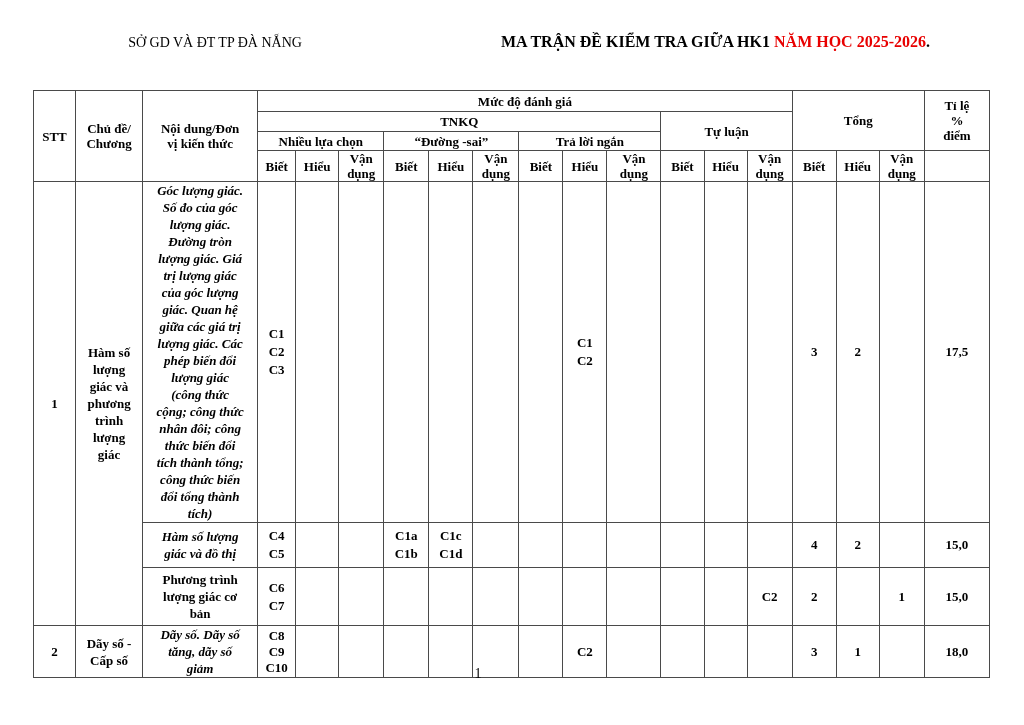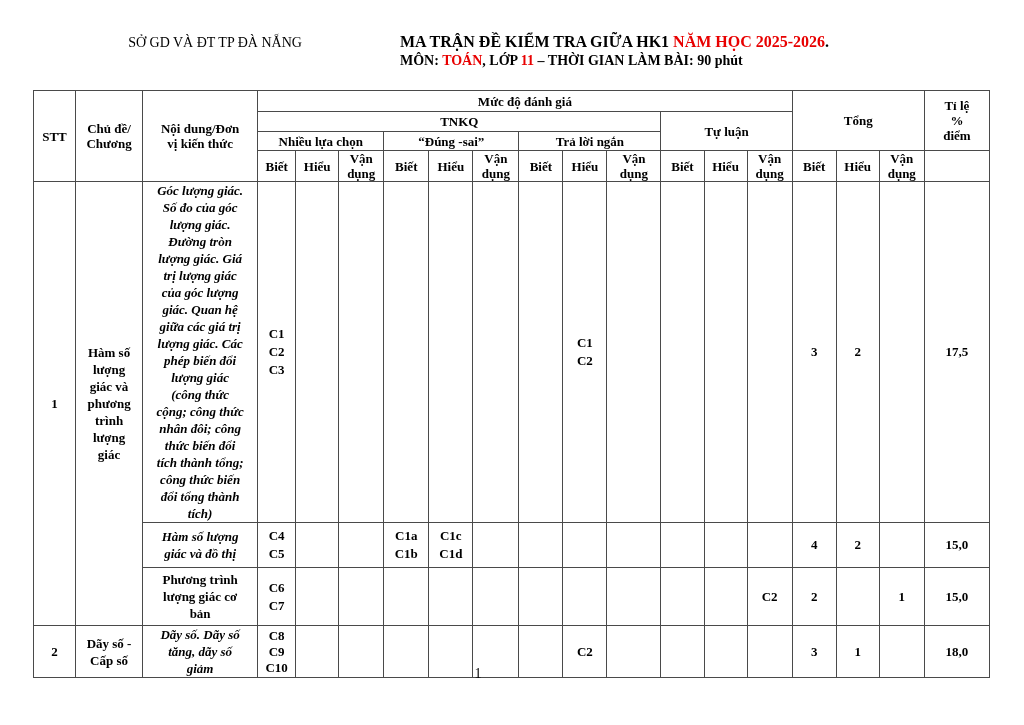--- a/index.html
+++ b/index.html
@@ -3,21 +3,21 @@
 <meta charset="utf-8">
 <style>
   html,body{margin:0;padding:0;background:#ffffff;}
   body{width:1024px;height:725px;font-family:"Liberation Serif",serif;color:#000;}
   .page{position:relative;width:1024px;height:725px;background:#fff;overflow:hidden;}
 
   
   .lh-left{position:absolute;left:100px;top:33px;width:230px;text-align:center;font-size:14px;line-height:19px;}
   .lh-left .dept{font-weight:normal;}
   .lh-left .school{font-weight:bold;}
-  .lh-right{position:absolute;left:400px;top:31px;width:530px;text-align:left;}
+  .lh-right{position:absolute;left:400px;top:31px;width:530px;text-align:right;}
   .doc-title{font-size:16px;font-weight:bold;line-height:21px;}
   .doc-sub{font-size:14px;font-weight:bold;line-height:18px;}
   .red{color:#e80000;}
 
   
   table.matrix{position:absolute;left:33px;top:90px;width:957px;border-collapse:collapse;table-layout:fixed;}
   .matrix th,.matrix td{border:1px solid #4a4a4a;padding:0 2px;font-weight:bold;font-size:13px;
       text-align:center;vertical-align:middle;overflow:hidden;}
   .matrix th{line-height:15px;margin-top:8px;}
   .pre{white-space:pre-line;}
@@ -35,21 +35,20 @@
 <body>
 
 <div class="page">
 
   <div class="lh-left">
     <div class="dept">SỞ GD VÀ ĐT TP ĐÀ NẴNG</div>
   </div>
 
   <div class="lh-right">
     <div class="doc-title"><span>MA TRẬN ĐỀ KIỂM TRA GIỮA HK1</span><span class="red"> NĂM HỌC 2025-2026</span><span>.</span></div>
-    <div class="doc-sub"><span>MÔN: </span><span class="red">TOÁN</span><span>, LỚP </span><span class="red">11</span><span> – THỜI GIAN LÀM BÀI: 90 phút</span></div>
   </div>
 
   <table class="matrix">
     <colgroup>
       <col style="width:42px">
         <col style="width:67px">
         <col style="width:115px">
       <col style="width:38px">
         <col style="width:43px">
         <col style="width:45px">
@@ -79,21 +78,21 @@
         <th rowspan="3" class="pre">Tỉ lệ
 %
 điểm</th>
       </tr>
       <tr style="height:20px">
         <th colspan="9">TNKQ</th>
         <th colspan="3" rowspan="2">Tự luận</th>
       </tr>
       <tr style="height:19px">
         <th colspan="3">Nhiều lựa chọn</th>
-        <th colspan="3">“Đúng -sai”</th>
+        <th colspan="3">“Đường -sai”</th>
         <th colspan="3">Trả lời ngắn</th>
       </tr>
       <tr style="height:21px">
         <th class="pre">Biết</th>
         <th class="pre">Hiểu</th>
         <th class="pre">Vận
 dụng</th>
         <th class="pre">Biết</th>
         <th class="pre">Hiểu</th>
         <th class="pre">Vận

